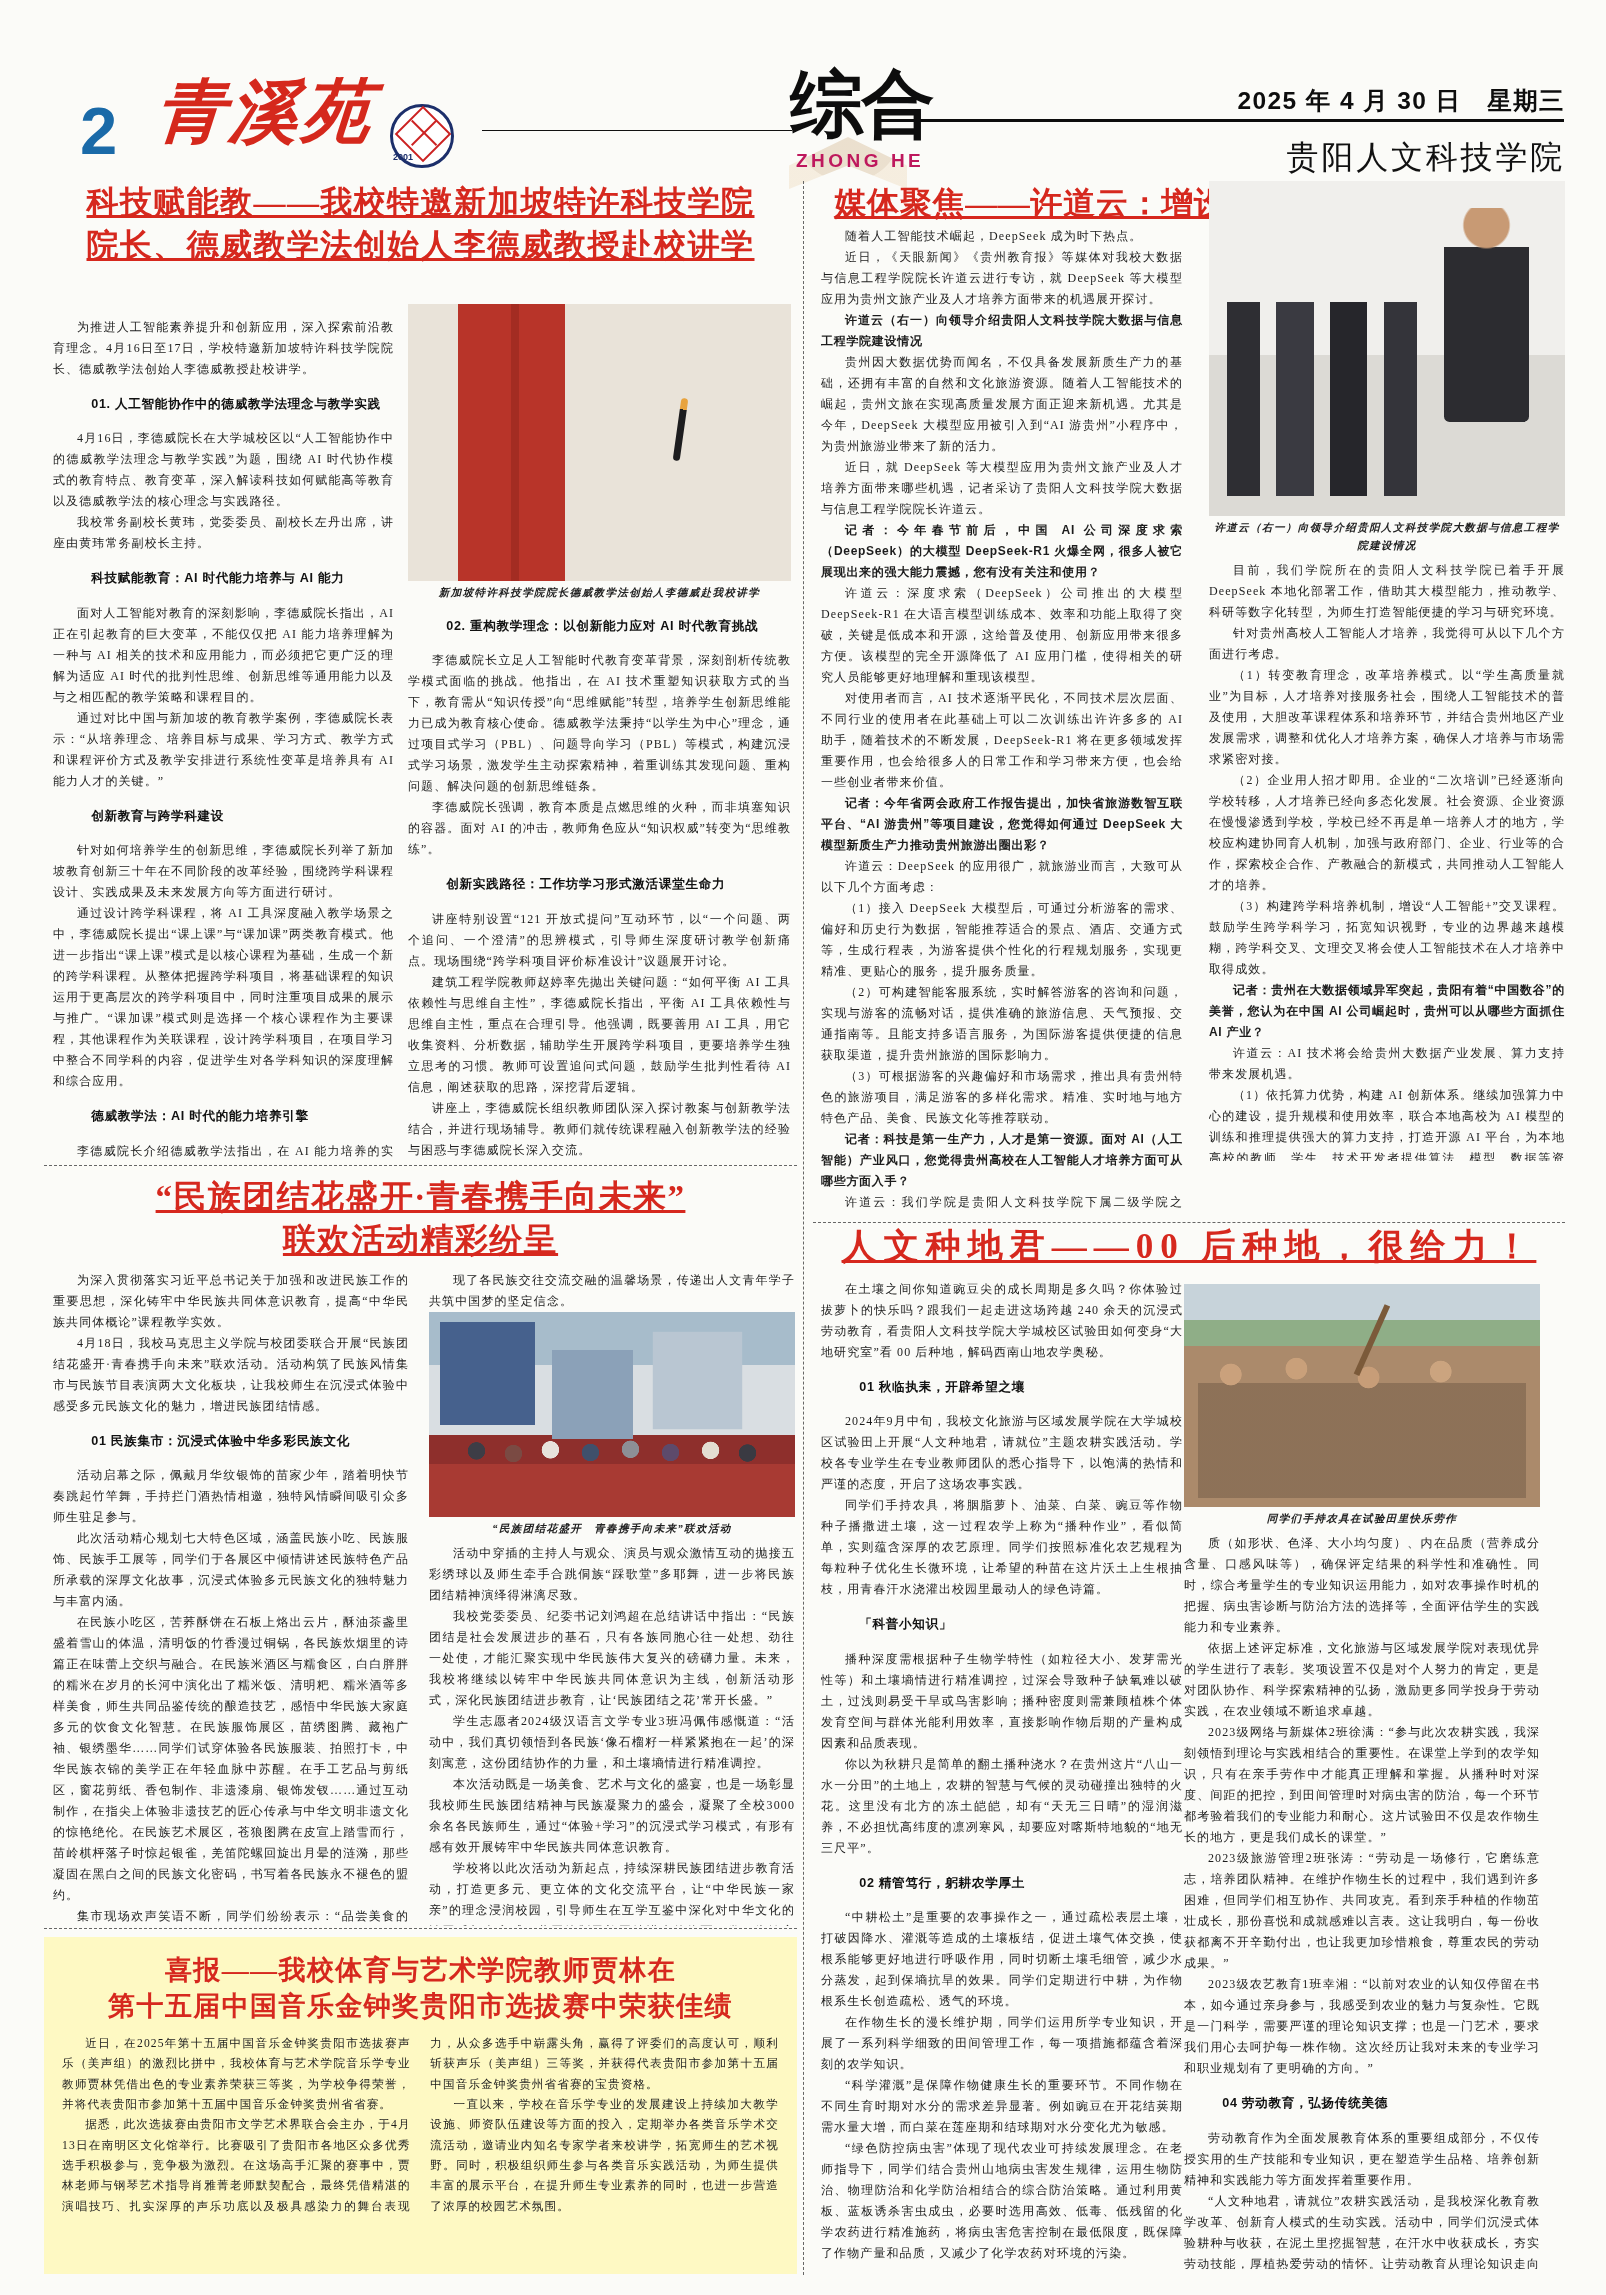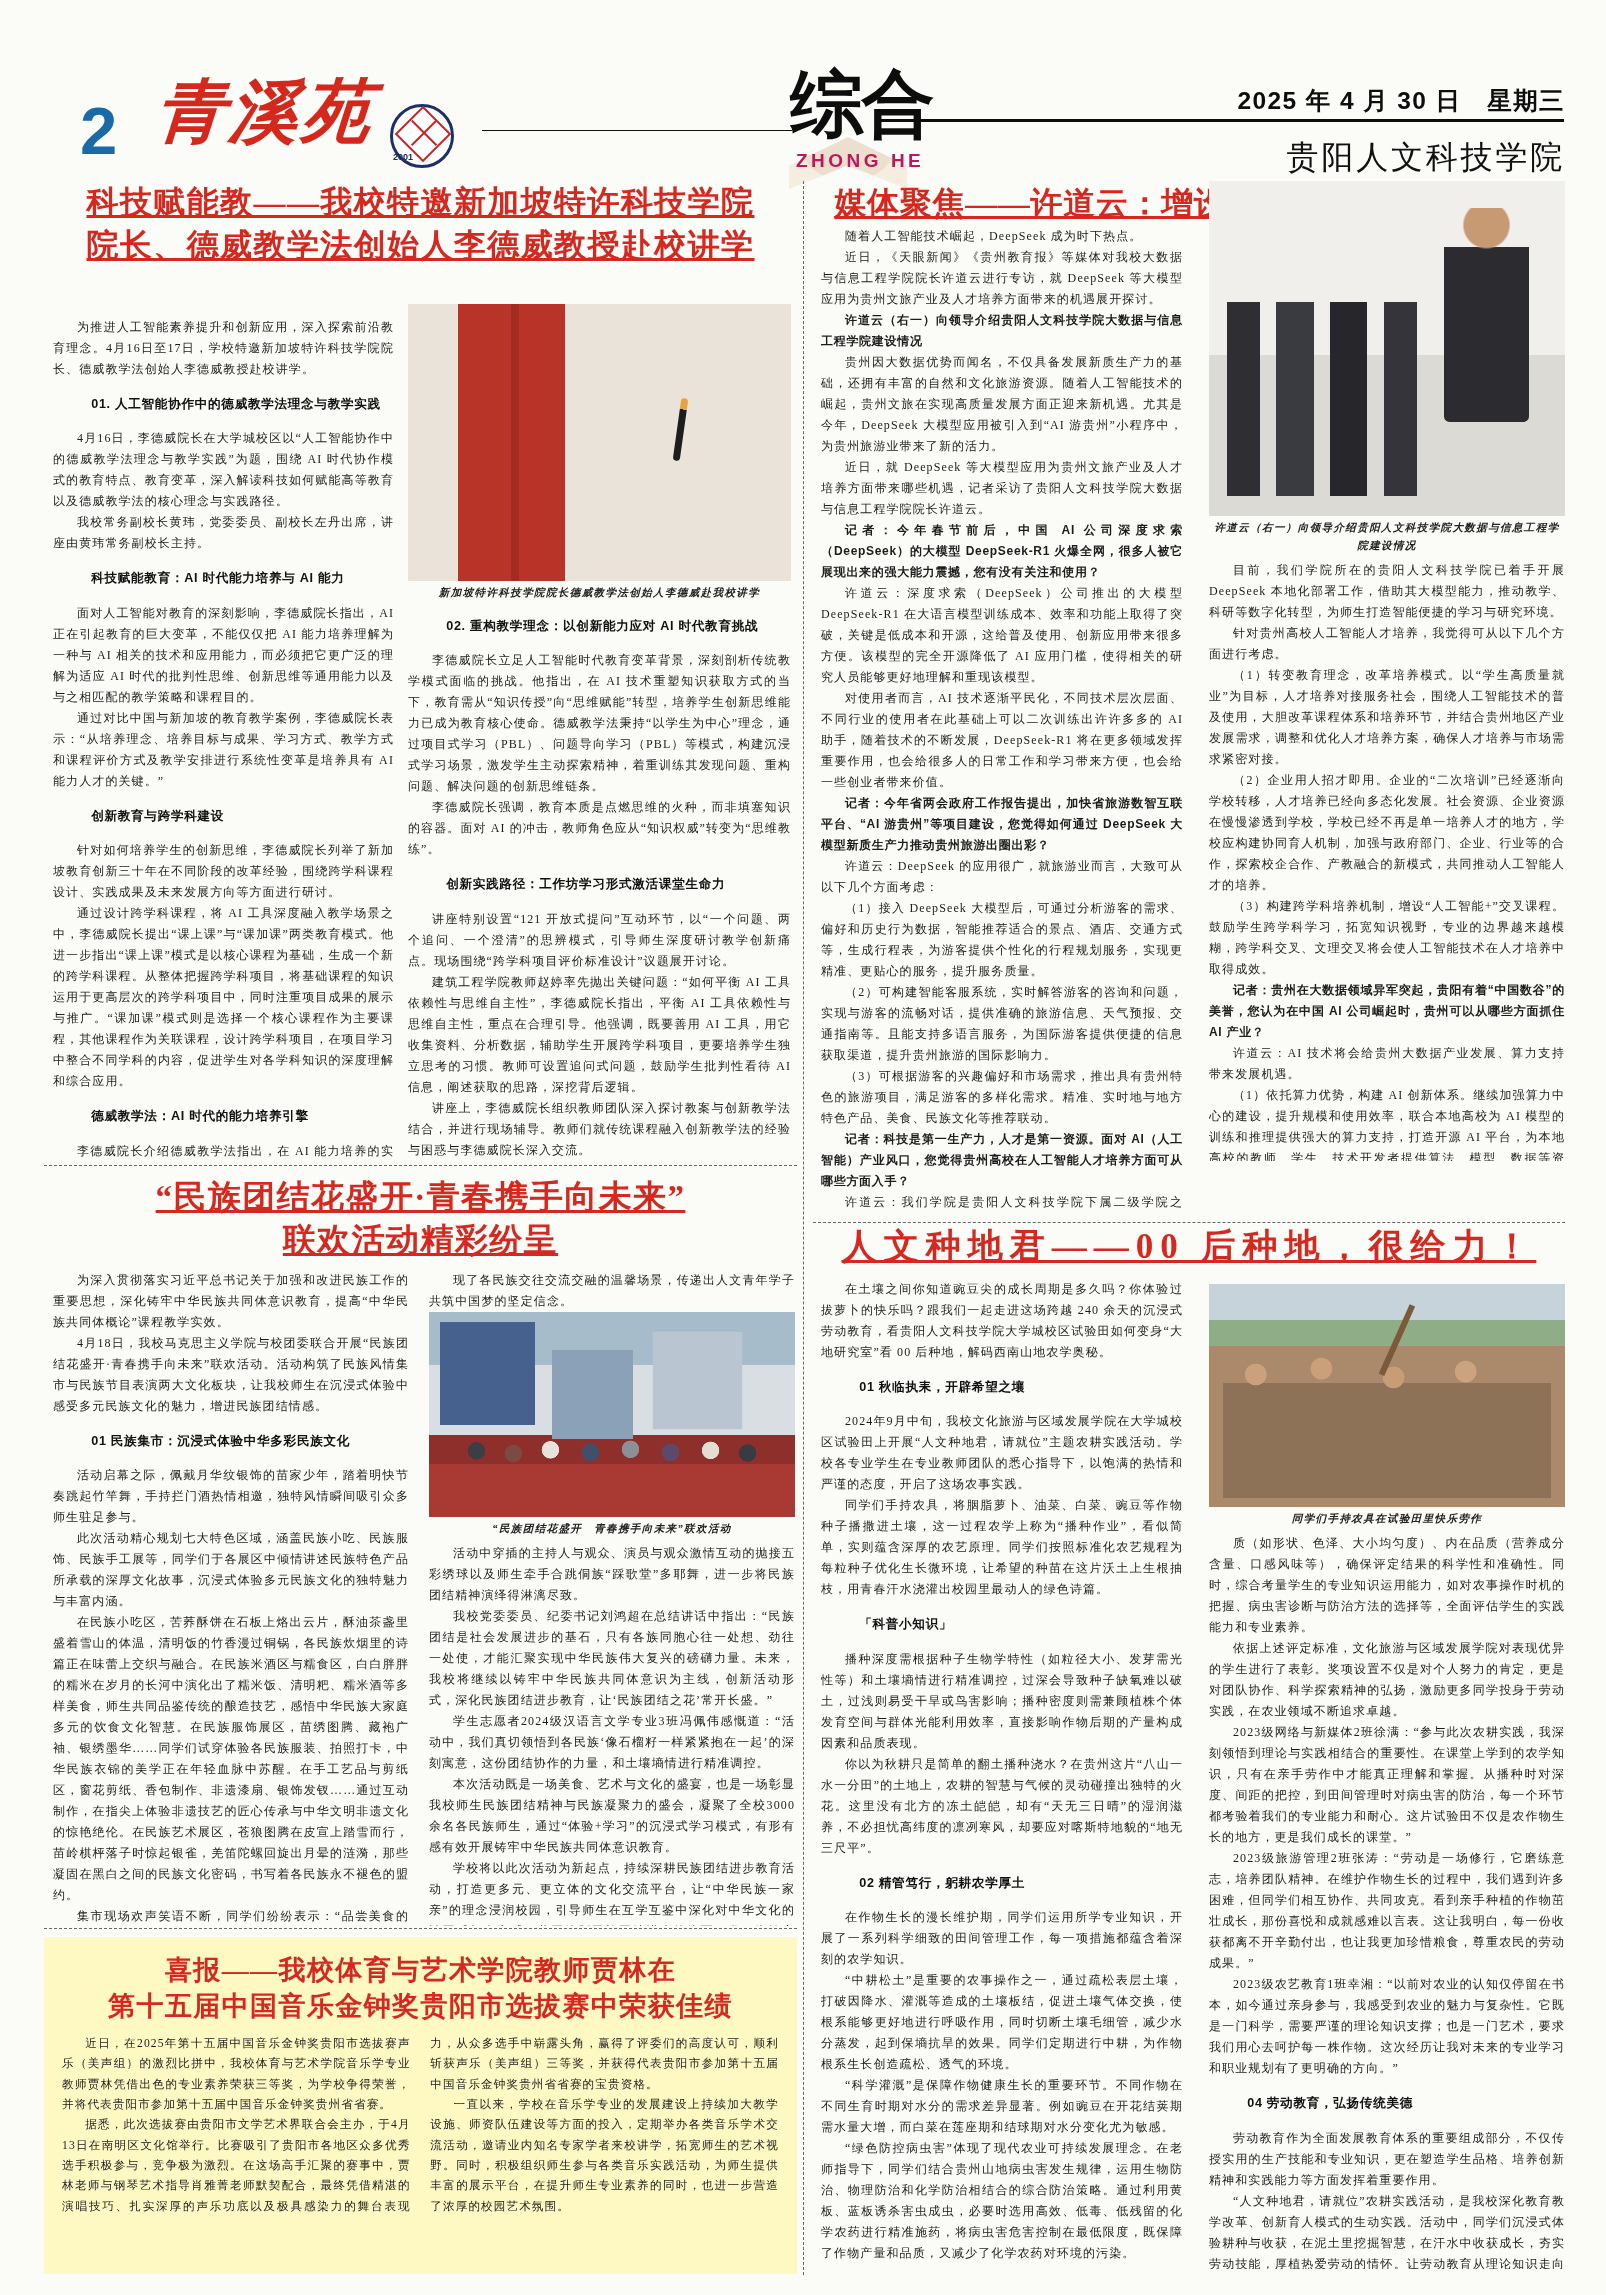--- a/index.html
+++ b/index.html
@@ -37,21 +37,21 @@
   .hl-a4{left:813px;top:1226px;width:752px;font-size:35px;line-height:42px;letter-spacing:7px;}
 
   .col{position:absolute;overflow:hidden;}
   #a1c1{left:53px;top:317px;width:341px;height:841px;}
   #a1c2{left:408px;top:304px;width:383px;height:855px;}
   #a2c1{left:821px;top:226px;width:362px;height:991px;}
   #a2c2{left:1209px;top:181px;width:356px;height:980px;}
   #a3c1{left:53px;top:1270px;width:356px;height:656px;}
   #a3c2{left:429px;top:1270px;width:366px;height:656px;}
   #a4c1{left:821px;top:1279px;width:362px;height:989px;}
-  #a4c2{left:1209px;top:1284px;width:356px;height:985px;}
+  #a4c2{left:1184px;top:1284px;width:356px;height:985px;}
 
   .para{margin:0;font-size:12px;line-height:21px;letter-spacing:1.1px;text-align:justify;text-indent:2em;color:#1c1c1c;}
   .bold-para{font-weight:bold;font-family:"Liberation Sans","DejaVu Sans",sans-serif;letter-spacing:0.7px;}
   .subhead{margin:13px;font-size:12.6px;line-height:22.4px;font-weight:bold;font-family:"Liberation Sans","DejaVu Sans",sans-serif;text-indent:2em;letter-spacing:0.7px;color:#111;}
   .caption{margin:2.8px 0 5.6px;text-align:center;font-size:10.5px;line-height:18px;font-weight:bold;font-style:italic;letter-spacing:1.4px;color:#222;}
 
   .photo{position:relative;width:100%;margin:0 0 2.8px;overflow:hidden;background:#ddd;}
   .ph-lecture{background:linear-gradient(90deg,#e9e3d9 0 13%,#b83429 13% 27%,#a32c22 27% 29%,#b83429 29% 41%,#e9e3d9 41% 100%);}
   .ph-lecture::before{content:"";position:absolute;right:12%;top:10%;width:40%;height:90%;background:radial-gradient(circle at 50% 9%,#c2placeholder 0,transparent 0),radial-gradient(circle at 50% 10%,#c79b77 0 13%,transparent 14%),linear-gradient(180deg,transparent 0 23%,#f6f5f1 23% 100%);border-radius:7px;}
   .ph-lecture::after{content:"";position:absolute;right:28%;top:34%;width:7px;height:63px;background:linear-gradient(180deg,#e8a33d 0 18%,#1d1d1f 18% 100%);border-radius:3.5px;transform:rotate(8deg);}
@@ -180,22 +180,22 @@
   <h2 class="headline hl-a4"><span>人文种地君——00 后种地，很给力！</span></h2>
   <div id="a4c1" class="col">
       <p class="para">在土壤之间你知道豌豆尖的成长周期是多久吗？你体验过拔萝卜的快乐吗？跟我们一起走进这场跨越 240 余天的沉浸式劳动教育，看贵阳人文科技学院大学城校区试验田如何变身“大地研究室”看 00 后种地，解码西南山地农学奥秘。</p>
       <h4 class="subhead">01 秋临执耒，开辟希望之壤</h4>
       <p class="para">2024年9月中旬，我校文化旅游与区域发展学院在大学城校区试验田上开展“人文种地君，请就位”主题农耕实践活动。学校各专业学生在专业教师团队的悉心指导下，以饱满的热情和严谨的态度，开启了这场农事实践。</p>
       <p class="para">同学们手持农具，将胭脂萝卜、油菜、白菜、豌豆等作物种子播撒进土壤，这一过程农学上称为“播种作业”，看似简单，实则蕴含深厚的农艺原理。同学们按照标准化农艺规程为每粒种子优化生长微环境，让希望的种苗在这片沃土上生根抽枝，用青春汗水浇灌出校园里最动人的绿色诗篇。</p>
       <h4 class="subhead">「科普小知识」</h4>
       <p class="para">播种深度需根据种子生物学特性（如粒径大小、发芽需光性等）和土壤墒情进行精准调控，过深会导致种子缺氧难以破土，过浅则易受干旱或鸟害影响；播种密度则需兼顾植株个体发育空间与群体光能利用效率，直接影响作物后期的产量构成因素和品质表现。</p>
       <p class="para">你以为秋耕只是简单的翻土播种浇水？在贵州这片“八山一水一分田”的土地上，农耕的智慧与气候的灵动碰撞出独特的火花。这里没有北方的冻土皑皑，却有“天无三日晴”的湿润滋养，不必担忧高纬度的凛冽寒风，却要应对喀斯特地貌的“地无三尺平”。</p>
       <h4 class="subhead">02 精管笃行，躬耕农学厚土</h4>
+      <p class="para">“中耕松土”是重要的农事操作之一，通过疏松表层土壤，打破因降水、灌溉等造成的土壤板结，促进土壤气体交换，使根系能够更好地进行呼吸作用，同时切断土壤毛细管，减少水分蒸发，起到保墒抗旱的效果。同学们定期进行中耕，为作物根系生长创造疏松、透气的环境。</p>
       <p class="para">在作物生长的漫长维护期，同学们运用所学专业知识，开展了一系列科学细致的田间管理工作，每一项措施都蕴含着深刻的农学知识。</p>
-      <p class="para">“中耕松土”是重要的农事操作之一，通过疏松表层土壤，打破因降水、灌溉等造成的土壤板结，促进土壤气体交换，使根系能够更好地进行呼吸作用，同时切断土壤毛细管，减少水分蒸发，起到保墒抗旱的效果。同学们定期进行中耕，为作物根系生长创造疏松、透气的环境。</p>
       <p class="para">“科学灌溉”是保障作物健康生长的重要环节。不同作物在不同生育时期对水分的需求差异显著。例如豌豆在开花结荚期需水量大增，而白菜在莲座期和结球期对水分变化尤为敏感。</p>
       <p class="para">“绿色防控病虫害”体现了现代农业可持续发展理念。在老师指导下，同学们结合贵州山地病虫害发生规律，运用生物防治、物理防治和化学防治相结合的综合防治策略。通过利用黄板、蓝板诱杀害虫成虫，必要时选用高效、低毒、低残留的化学农药进行精准施药，将病虫害危害控制在最低限度，既保障了作物产量和品质，又减少了化学农药对环境的污染。</p>
       <h4 class="subhead">03 春归盈收，鉴评硕果勋章</h4>
       <p class="para">历经寒冬，今年春季，试验田迎来了丰收盛景。胭脂萝卜表皮嫣红，肉质脆嫩；油菜郁郁葱葱，叶片舒展；白菜紧实饱满，颗颗硕大；豌豆尖随风摇曳，生机盎然。</p>
     </div>
   <div id="a4c2" class="col">
       <div class="photo ph-field" style="height: 223px;"></div>
       <p class="caption">同学们手持农具在试验田里快乐劳作</p>
       <p class="para">质（如形状、色泽、大小均匀度）、内在品质（营养成分含量、口感风味等），确保评定结果的科学性和准确性。同时，综合考量学生的专业知识运用能力，如对农事操作时机的把握、病虫害诊断与防治方法的选择等，全面评估学生的实践能力和专业素养。</p>
       <p class="para">依据上述评定标准，文化旅游与区域发展学院对表现优异的学生进行了表彰。奖项设置不仅是对个人努力的肯定，更是对团队协作、科学探索精神的弘扬，激励更多同学投身于劳动实践，在农业领域不断追求卓越。</p>

